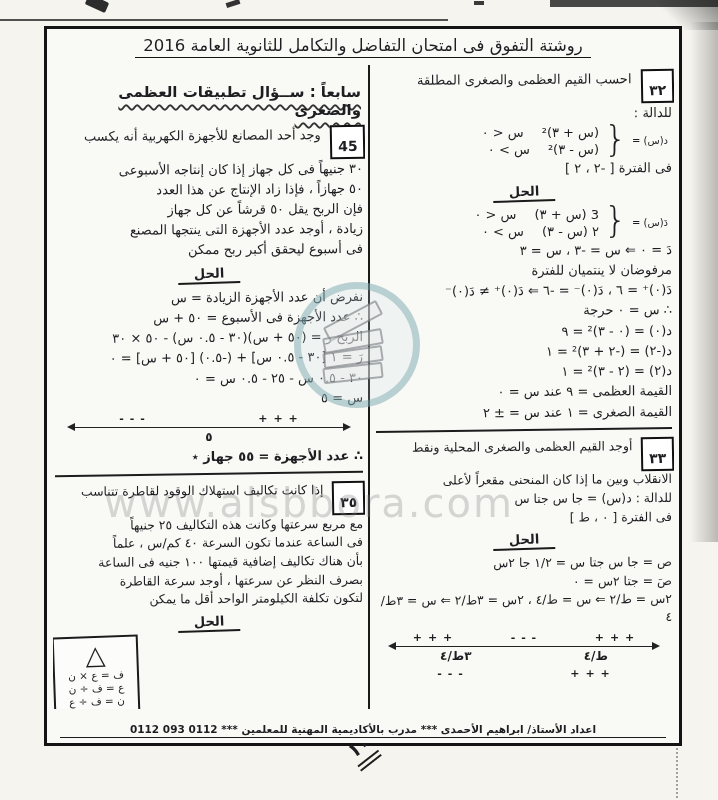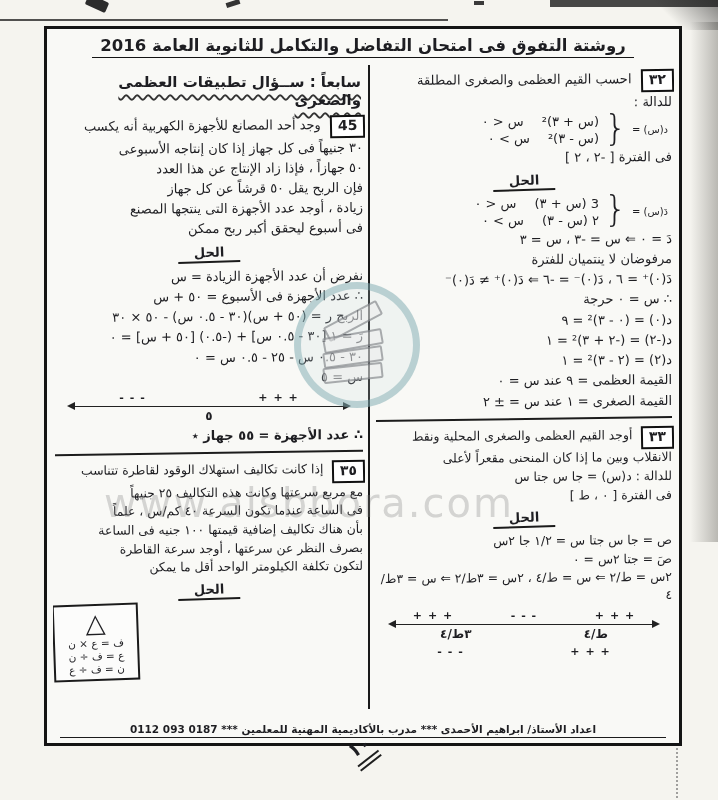--- a/index.html
+++ b/index.html
@@ -12,36 +12,36 @@
   .art-torn1{left:86px;top:-2px;width:22px;height:11px;background:#2c2c2c;transform:rotate(24deg);border-radius:2px;}
   .art-torn2{left:226px;top:1px;width:14px;height:5px;background:#333;transform:rotate(-18deg);}
   .art-torn3{left:474px;top:1px;width:10px;height:4px;background:#3a3a3a;}
   .art-rightband{right:0;top:22px;width:28px;height:520px;background:linear-gradient(to left,rgba(60,58,52,.32),rgba(60,58,52,0));}
   .art-cornershadow{right:0;top:0;width:64px;height:30px;background:linear-gradient(225deg,rgba(35,35,35,.55),transparent 70%);}
   .art-dotted{left:676px;top:744px;height:54px;border-left:2px dotted rgba(90,90,90,.55);}
   
   .frame{position:absolute;left:44px;top:26px;width:632px;height:714px;border:3px solid #141414;
          background:rgba(255,255,255,.45);}
   .title-row{position:absolute;left:0;top:0;width:100%;height:36px;display:flex;align-items:center;justify-content:center;}
-  .title-row span{font-size:16.5px;font-weight:bold;border-bottom:1.8px solid #141414;padding:0 8px 2px;}
+  .title-row span{font-size:16.5px;font-weight:normal;border-bottom:1.8px solid #141414;padding:0 8px 2px;}
   .v-div{position:absolute;left:321px;top:36px;height:644px;border-left:2px solid #1a1a1a;}
   
   .col{position:absolute;top:38px;height:642px;overflow:hidden;direction:rtl;text-align:right;}
   .col-left{left:6px;width:312px;}
   .col-right{left:327px;width:300px;}
   .hl{font-size:13px;line-height:1.48;margin:1px 2px;transform:rotate(-.4deg);}
   .small .hl{font-size:12.4px;line-height:1.42;}
   .qhead{display:flex;gap:7px;align-items:flex-start;margin-top:2px;}
-  .qnum{display:inline-block;border:2.4px solid #101010;padding:0 6px 1px;font-weight:bold;font-size:14px;
+  .qnum{display:inline-block;border:2.4px solid #101010;padding:11px 6px 1px;font-weight:bold;font-size:14px;
         line-height:1.25;background:#fff;flex:0 0 auto;transform:rotate(-1deg);}
   .sol{text-align:center;margin:3px 0 4px;}
   .sol span{display:inline-block;border-bottom:2.2px solid #1a1a1a;padding:0 16px 1px;font-weight:bold;
             font-size:13px;transform:rotate(-2deg);}
   .h-div{border-top:2.2px solid #1c1c1c;margin:7px 2px 6px;transform:rotate(-.8deg);}
-  .sec-head{font-size:15px;font-weight:bold;margin:6px 4px 6px;
+  .sec-head{font-size:15px;font-weight:bold;margin:16px 4px 6px;
             text-decoration:underline wavy rgba(30,30,30,.9) 1.5px;text-underline-offset:7px;}
   
   .pw{display:flex;align-items:center;gap:5px;margin:2px 6px;}
   .pw-lead{font-size:10px;}
   .pw-brace{font-size:36px;font-weight:300;line-height:.9;transform:translateY(-2px);}
   .pw-rows{display:flex;flex-direction:column;gap:2px;}
   .pw-row{display:flex;gap:18px;font-size:13px;}
   
   .nl{margin:4px 10px 3px;}
   .nl-signs,.nl-labels{display:flex;justify-content:space-around;font-size:11px;font-weight:bold;letter-spacing:1px;}
@@ -282,21 +282,21 @@
           <div class="tri-glyph">△</div>
           <div>ف = ع × ن</div>
           <div>ع = ف ÷ ن</div>
           <div>ن = ف ÷ ع</div>
         </div>
 
 
       </div>
     </div>
 
-    <div class="footer">اعداد الأستاذ/ ابراهيم الأحمدى *** مدرب بالأكاديمية المهنية للمعلمين *** 0187 093 0112</div>
+    <div class="footer">اعداد الأستاذ/ ابراهيم الأحمدى *** مدرب بالأكاديمية المهنية للمعلمين *** 0112 093 0112</div>
   </div>
 
   <div class="wm wm-logo">
     <div class="wm-book b1"></div>
     <div class="wm-book b2"></div>
     <div class="wm-book b3"></div>
     <div class="wm-book b4"></div>
   </div>
   <div class="wm wm-url" dir="ltr">www.alsbbora.com</div>
 

